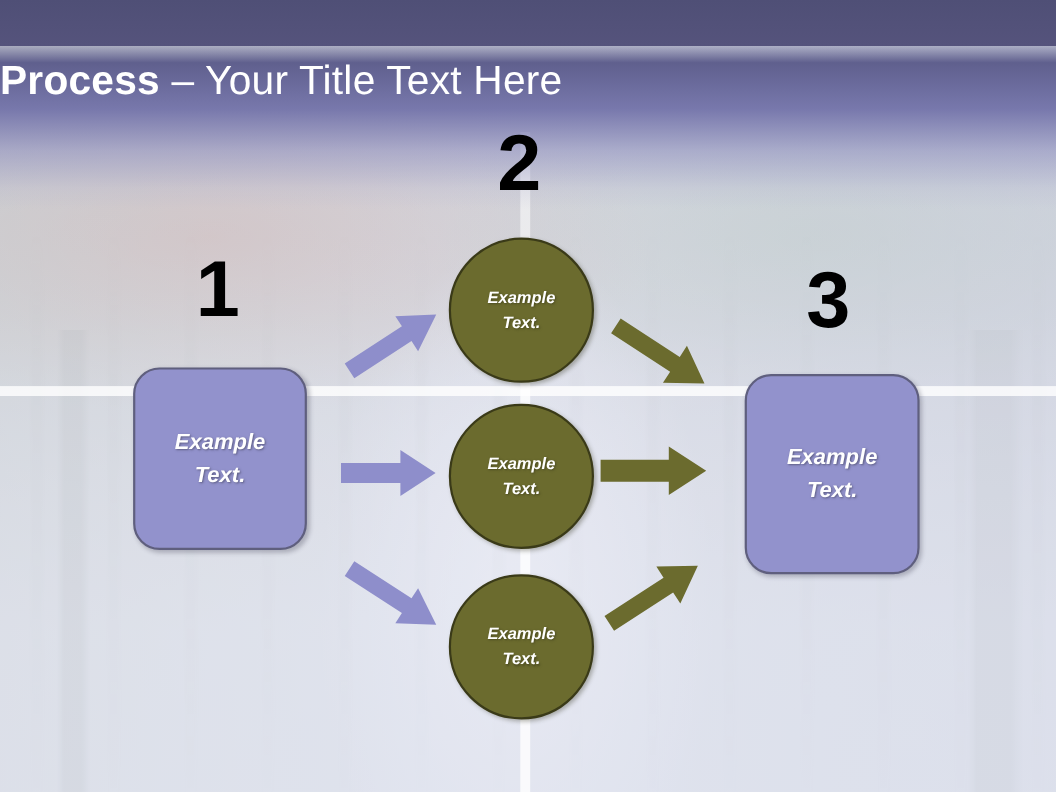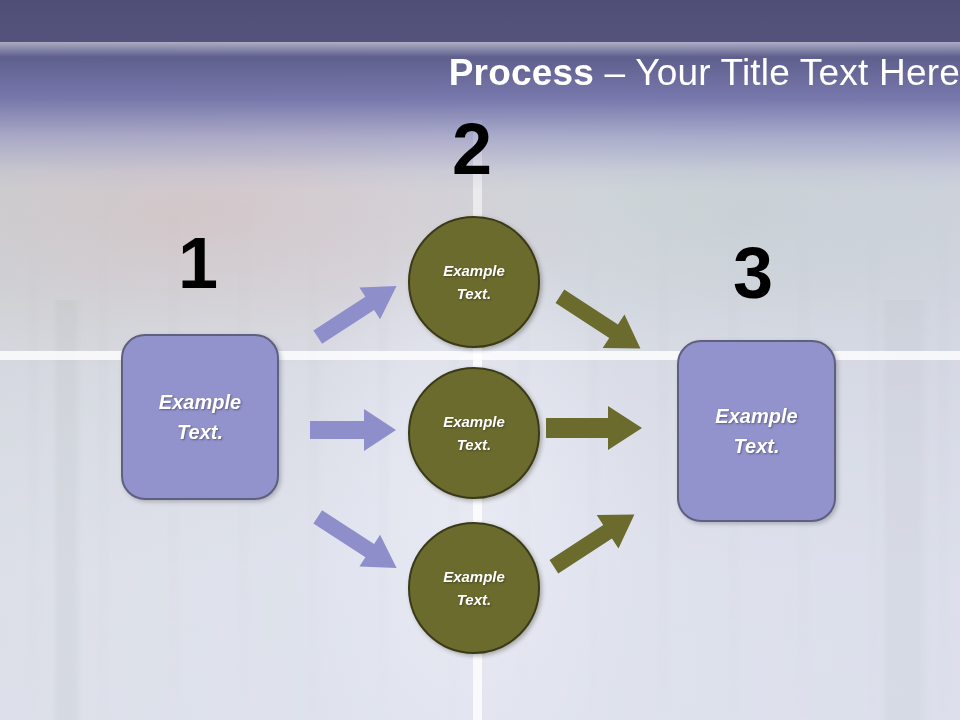--- a/index.html
+++ b/index.html
@@ -129,21 +129,21 @@
     height: 231px;
     background: rgba(255,255,255,0.55);
   }
 
   
   .title {
     position: absolute;
     left: 0;
     top: 50px;
     width: 960px;
-    text-align: right;
+    text-align: left;
     color: #ffffff;
     font-size: 37px;
     line-height: 45px;
     letter-spacing: 0.2px;
     white-space: nowrap;
   }
   .title .strong { font-weight: bold; }
   .title .light  { font-weight: normal; }
 
   

